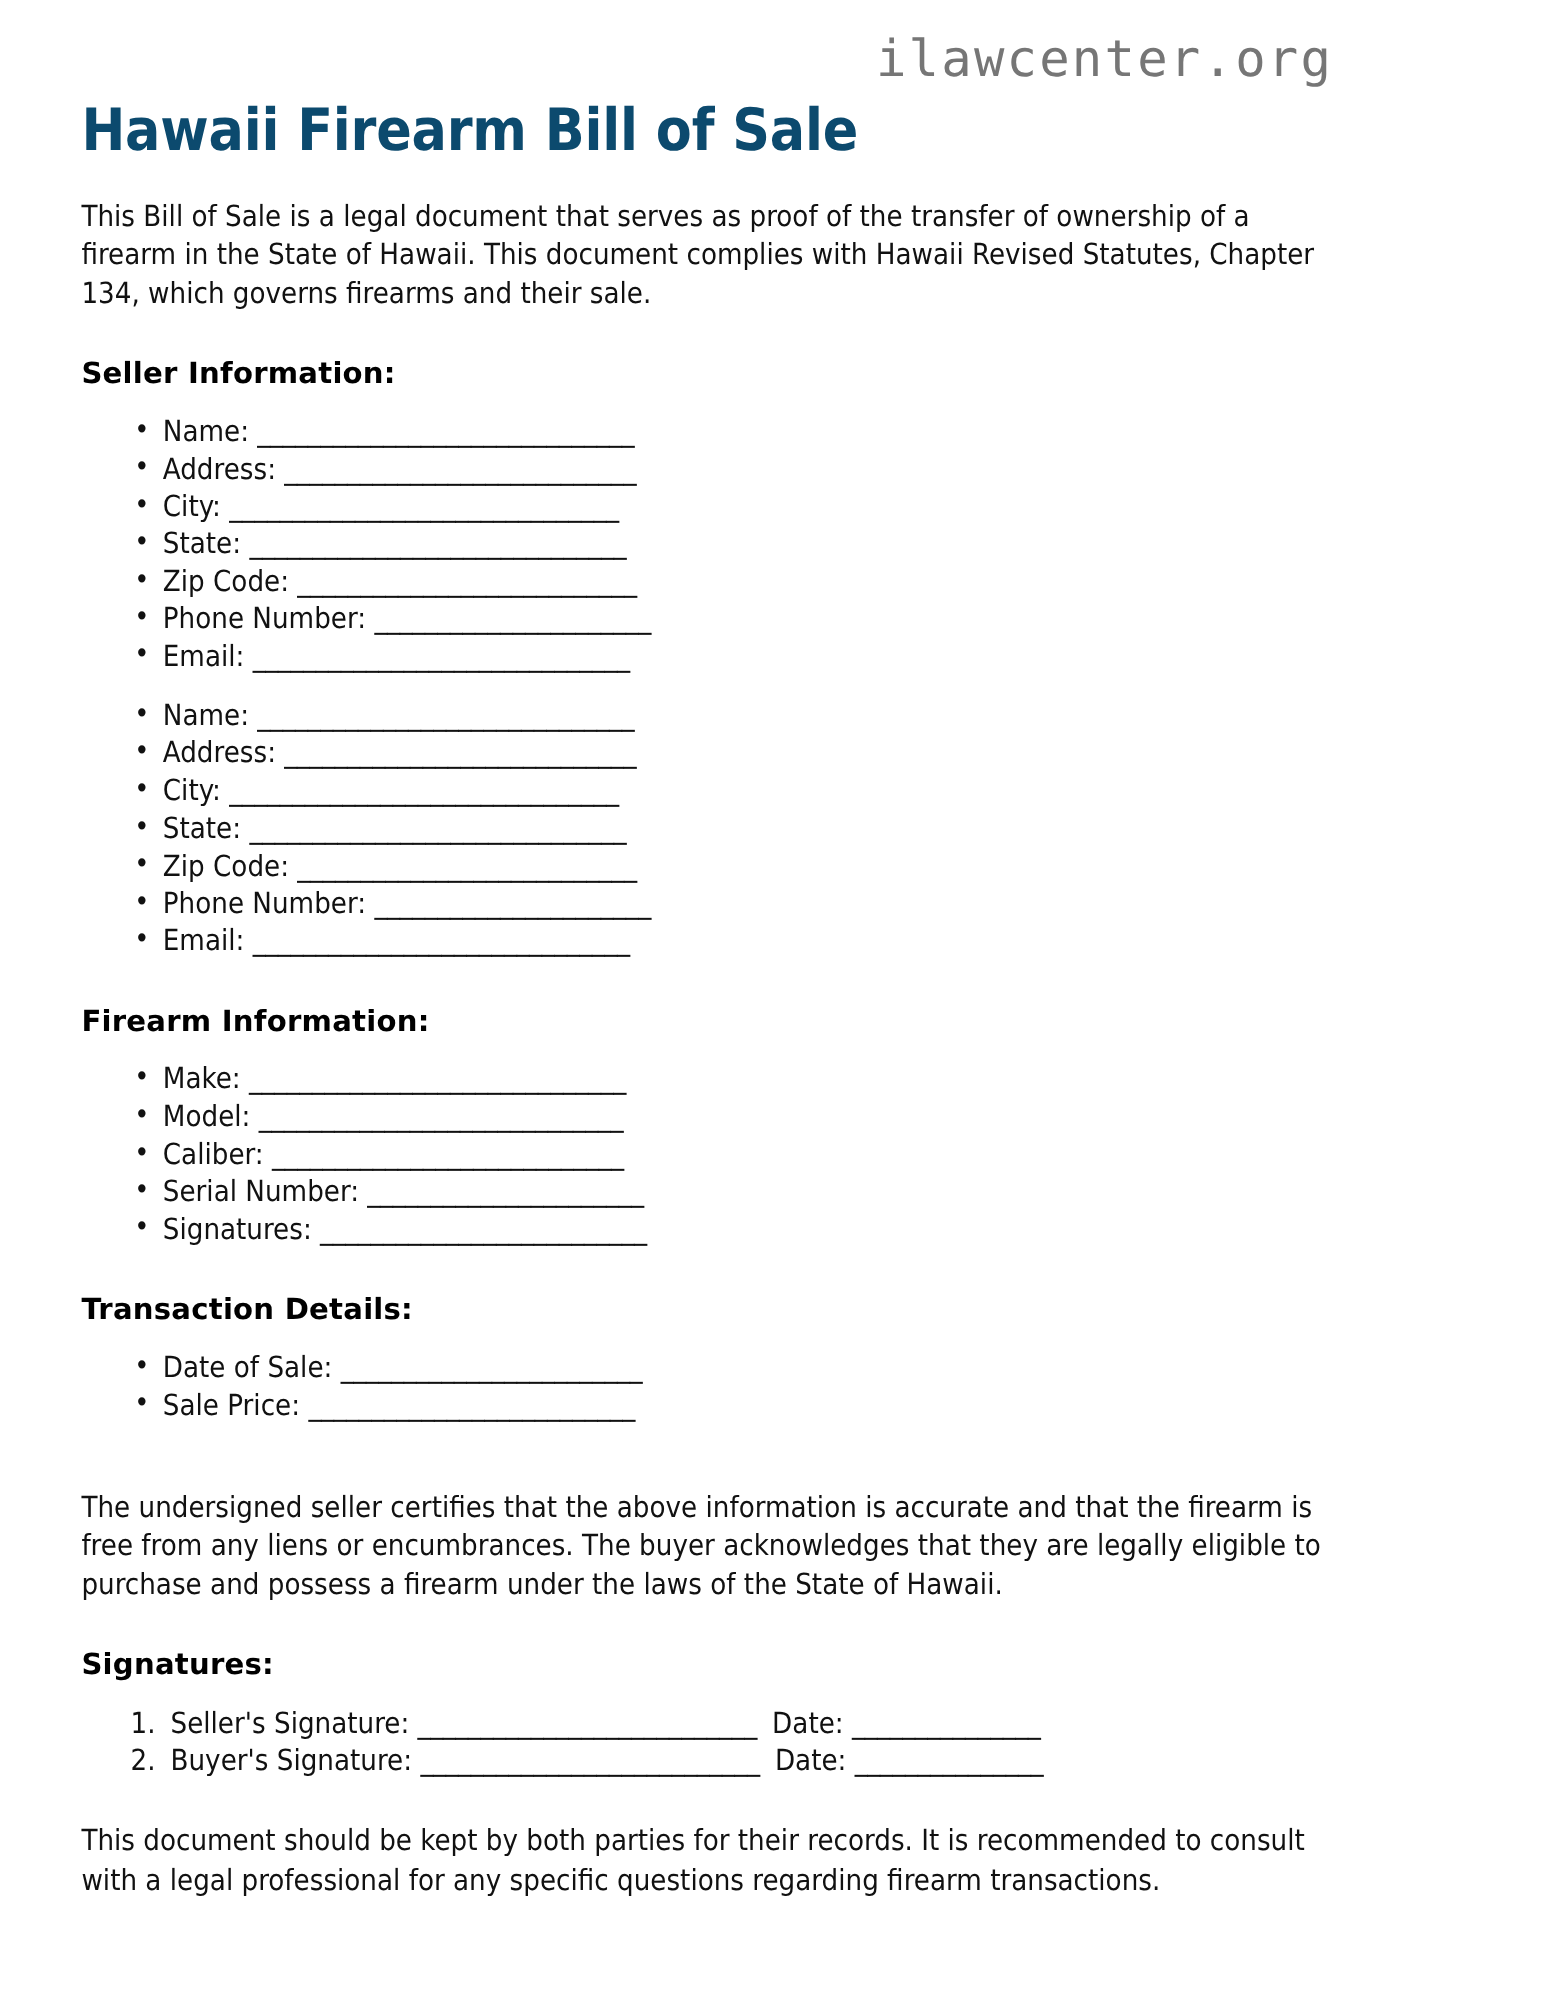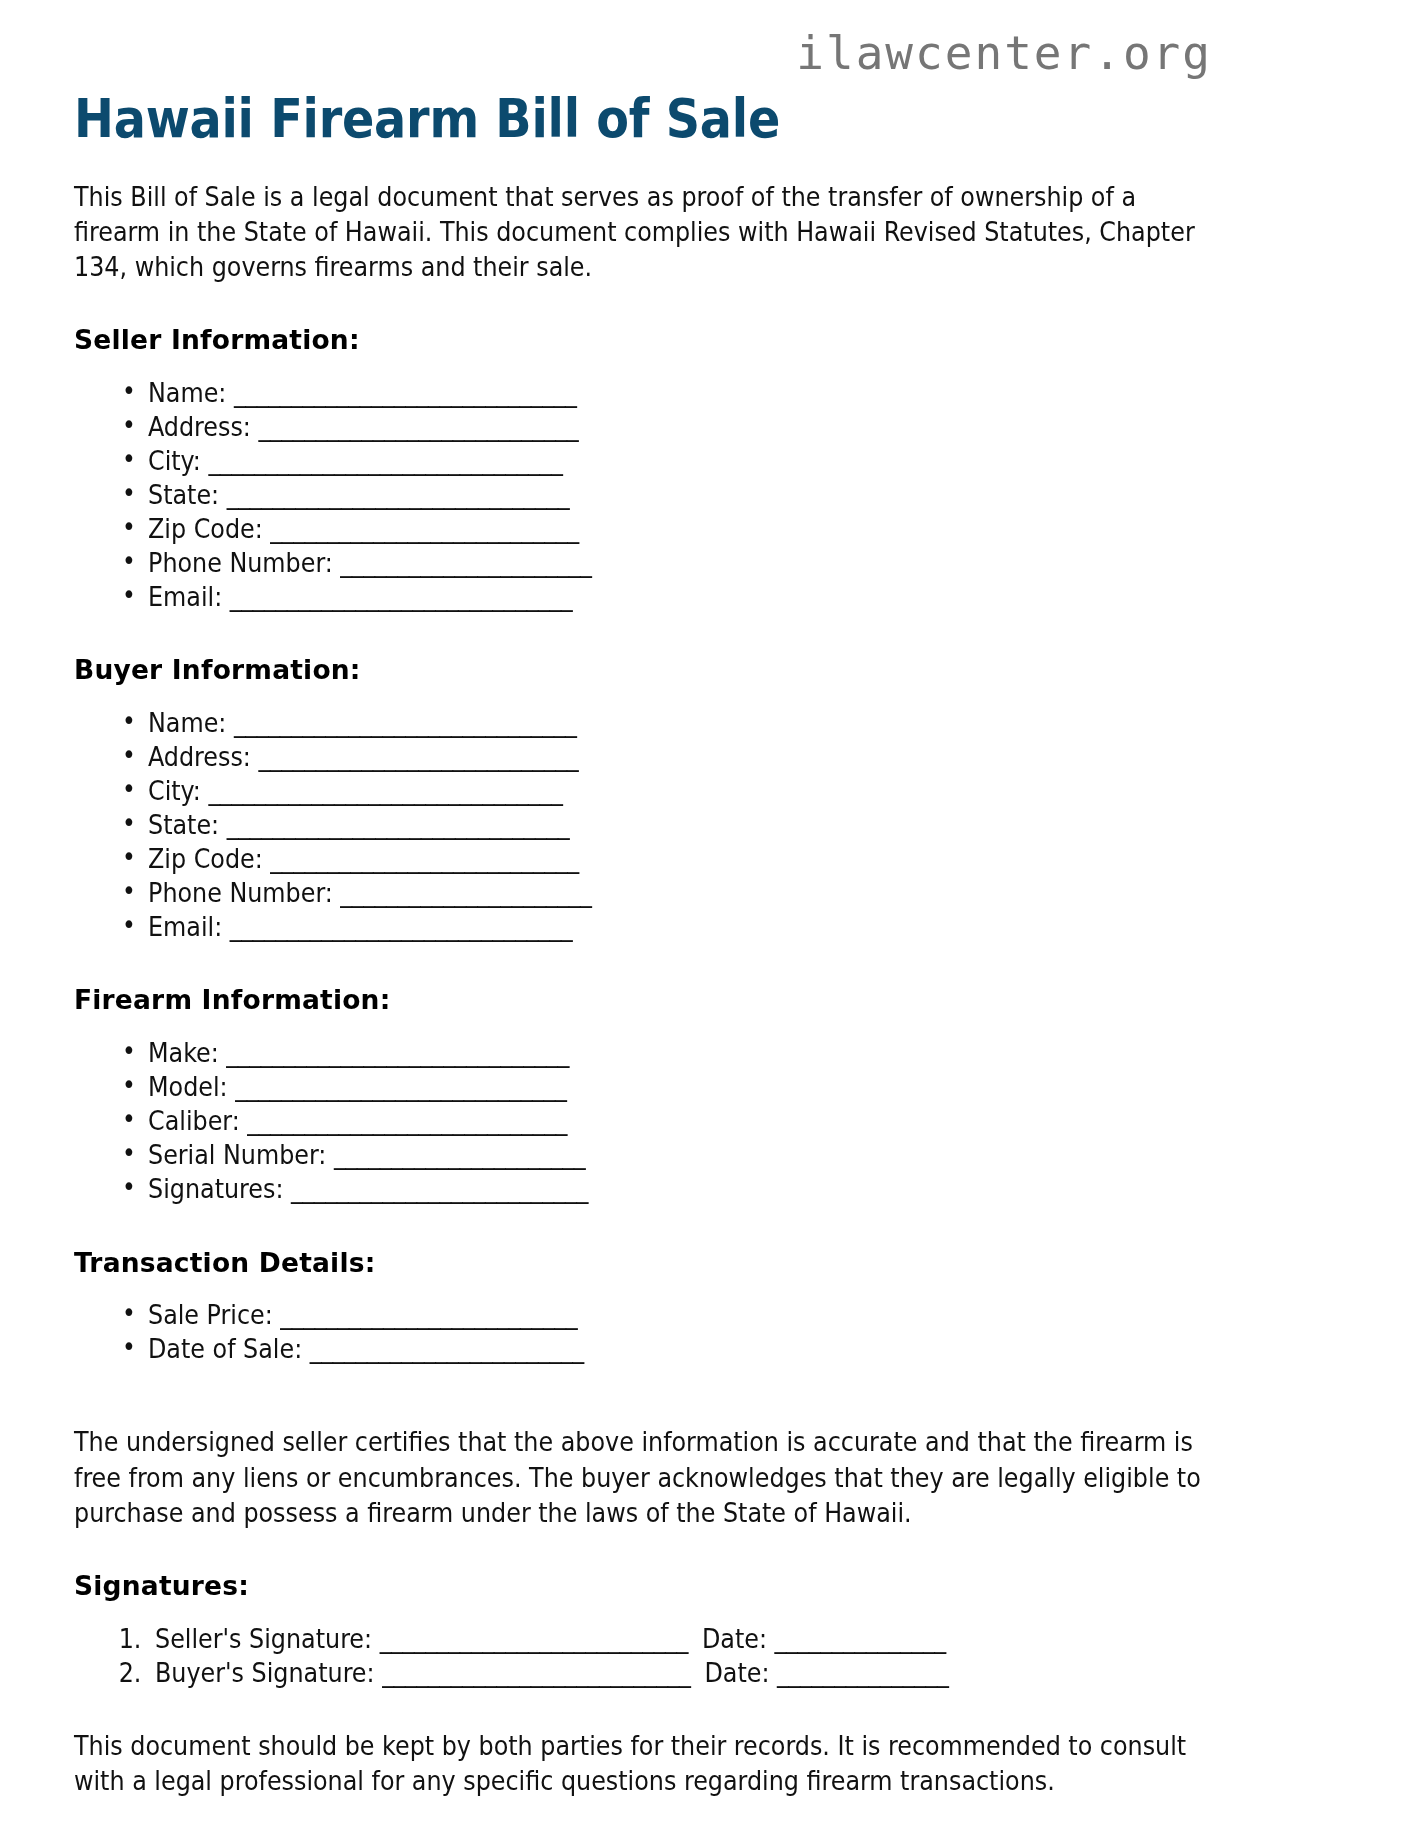--- a/index.html
+++ b/index.html
@@ -153,21 +153,20 @@
     <ul class="fields">
       <li><span>Name:</span> <span class="blank">______________________________</span></li>
       <li><span>Address:</span> <span class="blank">____________________________</span></li>
       <li><span>City:</span> <span class="blank">_______________________________</span></li>
       <li><span>State:</span> <span class="blank">______________________________</span></li>
       <li><span>Zip Code:</span> <span class="blank">___________________________</span></li>
       <li><span>Phone Number:</span> <span class="blank">______________________</span></li>
       <li><span>Email:</span> <span class="blank">______________________________</span></li>
     </ul>
 
-    <h2 class="section-heading">Buyer Information:</h2>
     <ul class="fields">
       <li><span>Name:</span> <span class="blank">______________________________</span></li>
       <li><span>Address:</span> <span class="blank">____________________________</span></li>
       <li><span>City:</span> <span class="blank">_______________________________</span></li>
       <li><span>State:</span> <span class="blank">______________________________</span></li>
       <li><span>Zip Code:</span> <span class="blank">___________________________</span></li>
       <li><span>Phone Number:</span> <span class="blank">______________________</span></li>
       <li><span>Email:</span> <span class="blank">______________________________</span></li>
     </ul>
 
@@ -175,22 +174,22 @@
     <ul class="fields">
       <li><span>Make:</span> <span class="blank">______________________________</span></li>
       <li><span>Model:</span> <span class="blank">_____________________________</span></li>
       <li><span>Caliber:</span> <span class="blank">____________________________</span></li>
       <li><span>Serial Number:</span> <span class="blank">______________________</span></li>
       <li><span>Signatures:</span> <span class="blank">__________________________</span></li>
     </ul>
 
     <h2 class="section-heading">Transaction Details:</h2>
     <ul class="fields">
+      <li><span>Date of Sale:</span> <span class="blank">________________________</span></li>
       <li><span>Sale Price:</span> <span class="blank">__________________________</span></li>
-      <li><span>Date of Sale:</span> <span class="blank">________________________</span></li>
     </ul>
 
     <p class="body-para">The undersigned seller certifies that the above information is accurate and that the firearm is free from any liens or encumbrances. The buyer acknowledges that they are legally eligible to purchase and possess a firearm under the laws of the State of Hawaii.</p>
 
     <h2 class="section-heading">Signatures:</h2>
     <ol class="signatures">
       <li><span>Seller's Signature:</span> <span class="blank">___________________________</span><span class="sig-gap"></span><span>Date:</span> <span class="blank">_______________</span></li>
       <li><span>Buyer's Signature:</span> <span class="blank">___________________________</span><span class="sig-gap"></span><span>Date:</span> <span class="blank">_______________</span></li>
     </ol>
 

